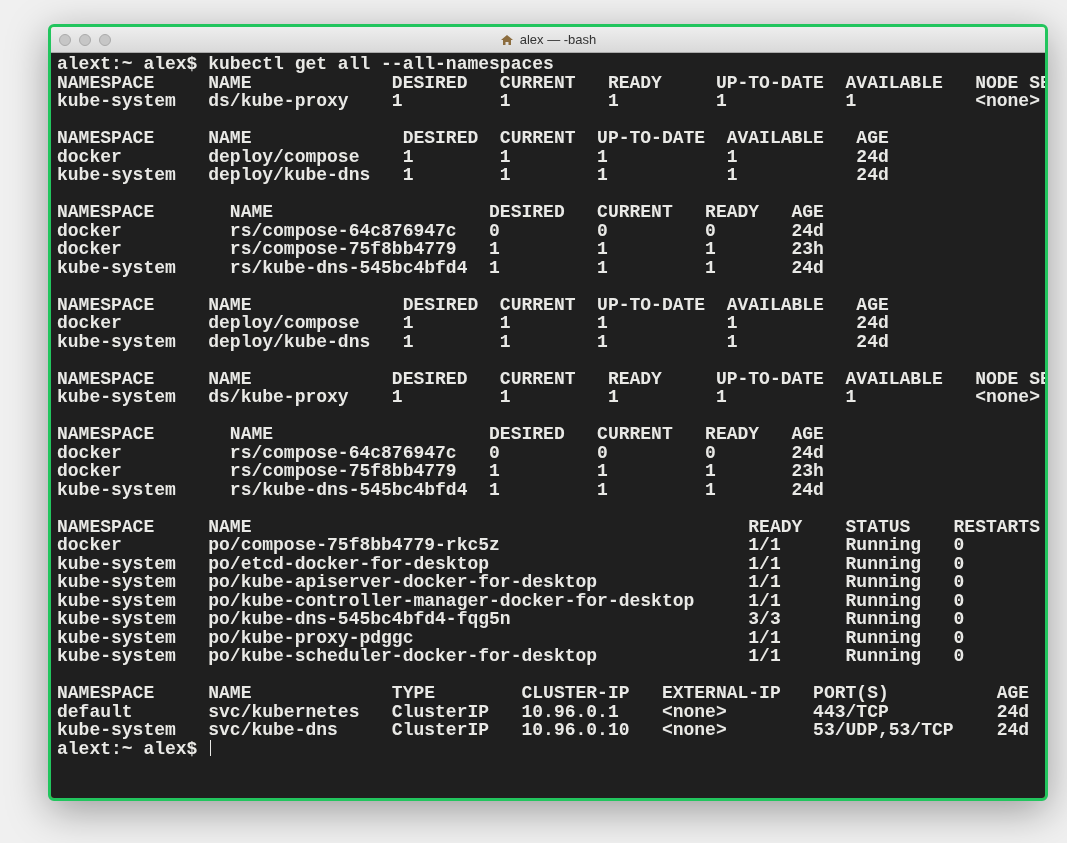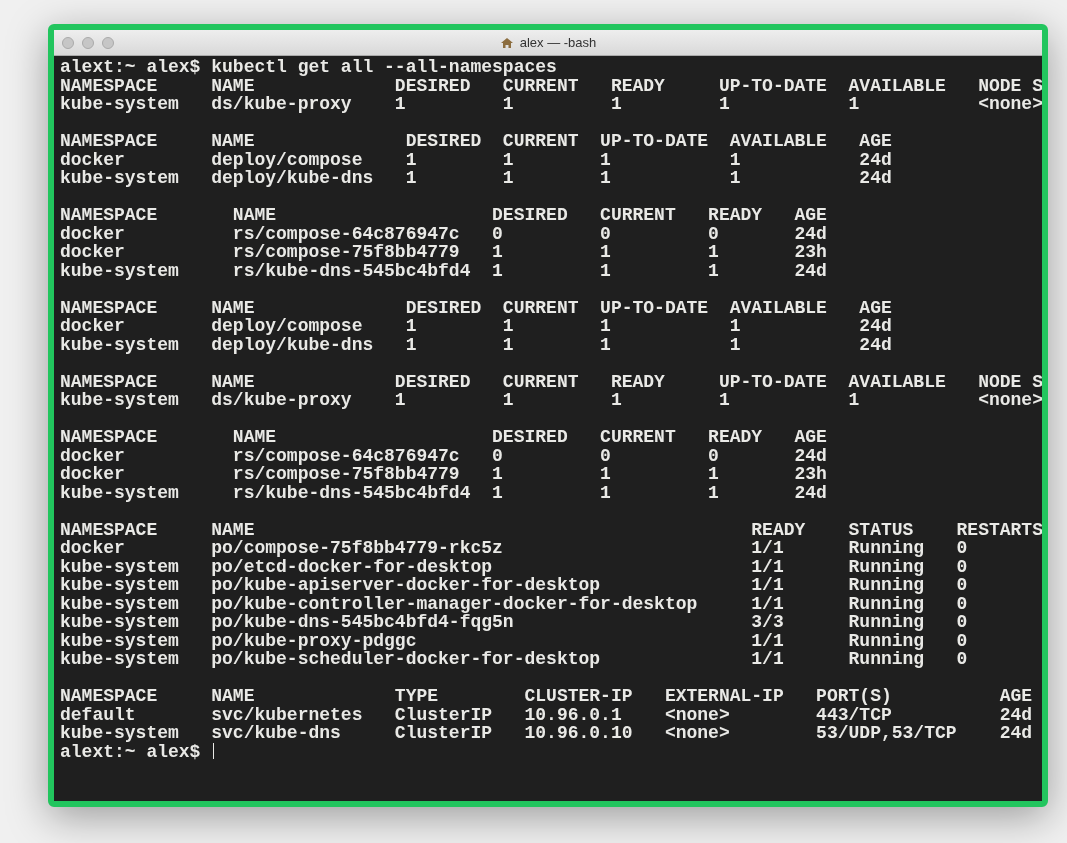--- a/index.html
+++ b/index.html
@@ -1,17 +1,17 @@
 <!DOCTYPE html>
 <html><head>
   <meta charset="utf-8">
   <style>
     * { margin:0; padding:0; box-sizing:border-box; }
     body { background:#f0f0f0; width:1067px; height:843px; font-family: Menlo, Monaco, "Courier New", monospace; }
-    .window { position:absolute; left:48px; top:24px; width:1000px; background:#bef264; border-radius:6px; box-shadow:0 10px 40px rgba(0,0,0,.35); overflow:hidden; border:6px solid #22c55e; }
+    .window { position:absolute; left:48px; top:24px; width:1000px; background:#bef264; border-radius:6px; box-shadow:0 10px 40px rgba(0,0,0,.35); overflow:hidden; border:3px solid #22c55e; }
     .titlebar { height:26px; background:linear-gradient(#eeeeee,#d9d9d9); display:flex; align-items:center; padding:0 8px; position:relative; border-bottom:1px solid #aaa; }
     .traffic { display:flex; gap:8px; align-items:center; }
     .dot { width:12px; height:12px; border-radius:50%; background:#c6c6c6; border:1px solid #aaa; }
     .title { position:absolute; left:0; right:0; text-align:center; font-family:-apple-system, Helvetica, Arial, sans-serif; font-size:13px; color:#333; display:flex; align-items:center; justify-content:center; gap:6px; }
     .home-icon svg { display:block; }
     .term { background:#1f1f1f; color:#e9e9e6; font-size:18px; line-height:18.5px; padding:2px 6px 40px 6px; white-space:pre; letter-spacing:0; font-weight:600; }
     .cursor { display:inline-block; width:1px; height:16px; background:#e9e9e6; vertical-align:-2px; margin-left:2px; }
   </style>
 </head>
 <body>

